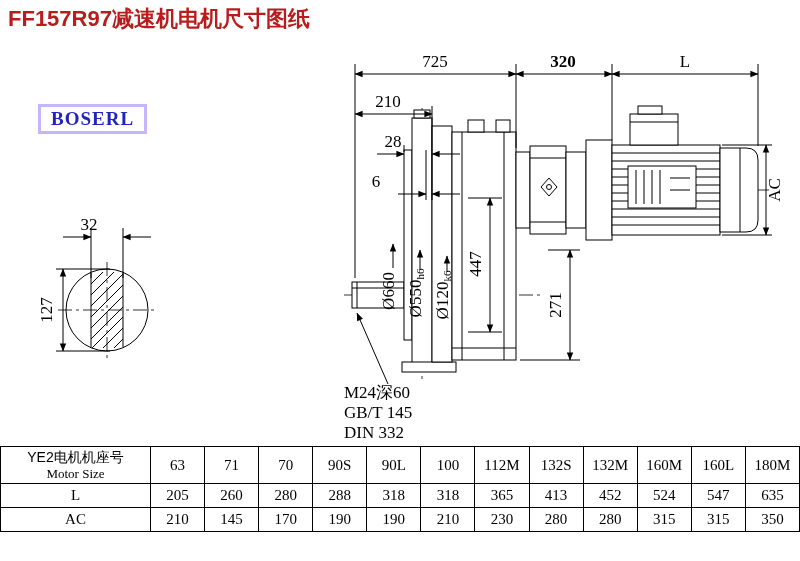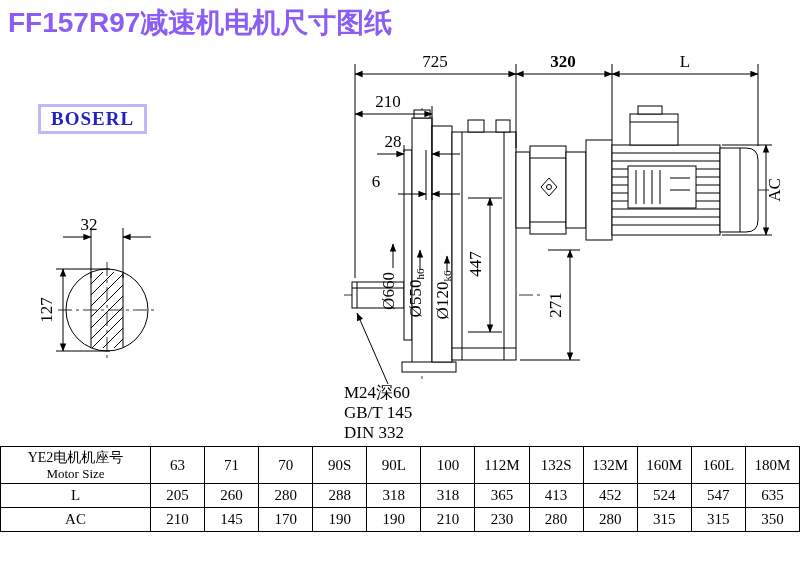--- a/index.html
+++ b/index.html
@@ -1,21 +1,21 @@
 <!DOCTYPE html>
 <html><head>
 <meta charset="utf-8">
 <style>
   * { box-sizing: border-box; margin: 0; padding: 0; }
   html,body { width: 800px; height: 561px; background: #ffffff; }
   body { position: relative; overflow: hidden;
          font-family: "Liberation Sans", "DejaVu Sans", sans-serif; }
 
   .title { position: absolute; left: 8px; top: 4px;
-           font-size: 28px; font-weight: bold; color: #8b5cf6; }
+           font-size: 22px; font-weight: bold; color: #b91c1c; }
 
   .brand-box { position: absolute; left: 38px; top: 104px;
                border: 3px solid #c4b5fd; padding: 1px 10px; background: #fff;
                font-family: "Liberation Serif", "DejaVu Serif", serif;
                font-size: 19px; font-weight: bold; letter-spacing: 1px;
                color: #2222c0; }
 
   svg.draw { position: absolute; left: 0; top: 0; }
   .s  { stroke: #000; stroke-width: 1; fill: none; }
   .sf { stroke: #000; stroke-width: 1; fill: #fff; }
@@ -28,21 +28,21 @@
 
   table.dim-table { position: absolute; left: 0; top: 446px; width: 800px;
                     border-collapse: collapse; table-layout: fixed;
                     font-family: "Liberation Serif", "DejaVu Serif", serif; }
   table.dim-table td { border: 1px solid #000; text-align: center;
                        vertical-align: middle; font-size: 15px; color: #000;
                        padding: 1px 0; background: #fff; }
   tr.hdr td { height: 37px; }
   tr.data td { height: 24px; }
   .cn-line { font-size: 14px; line-height: 17px;
-             font-family: Liberation Serif, serif; }
+             font-family: Liberation Sans, sans-serif; }
   .en-line { font-size: 13px; line-height: 15px;
              font-family: Liberation Serif, serif; }
 </style>
 </head>
 <body>
 
 <div class="title">FF157R97减速机电机尺寸图纸</div>
 <div class="brand-box">BOSERL</div>
 
 <svg class="draw" width="800" height="446" viewBox="0 0 800 446">

